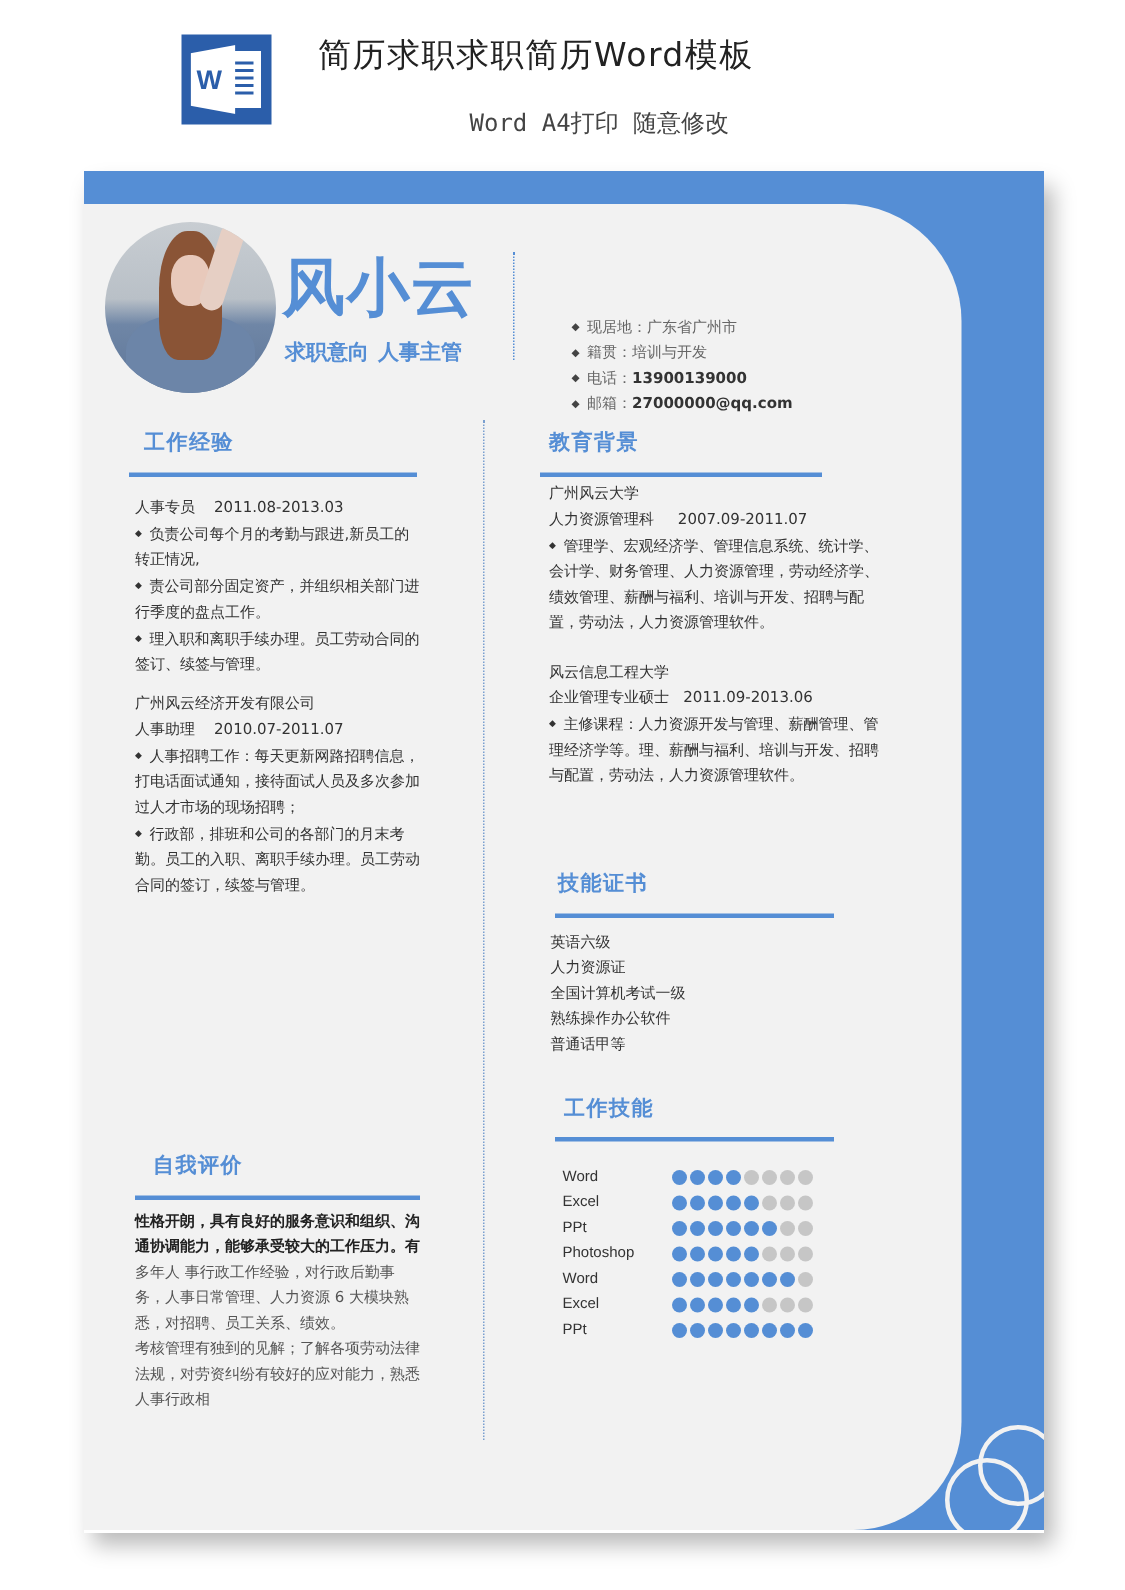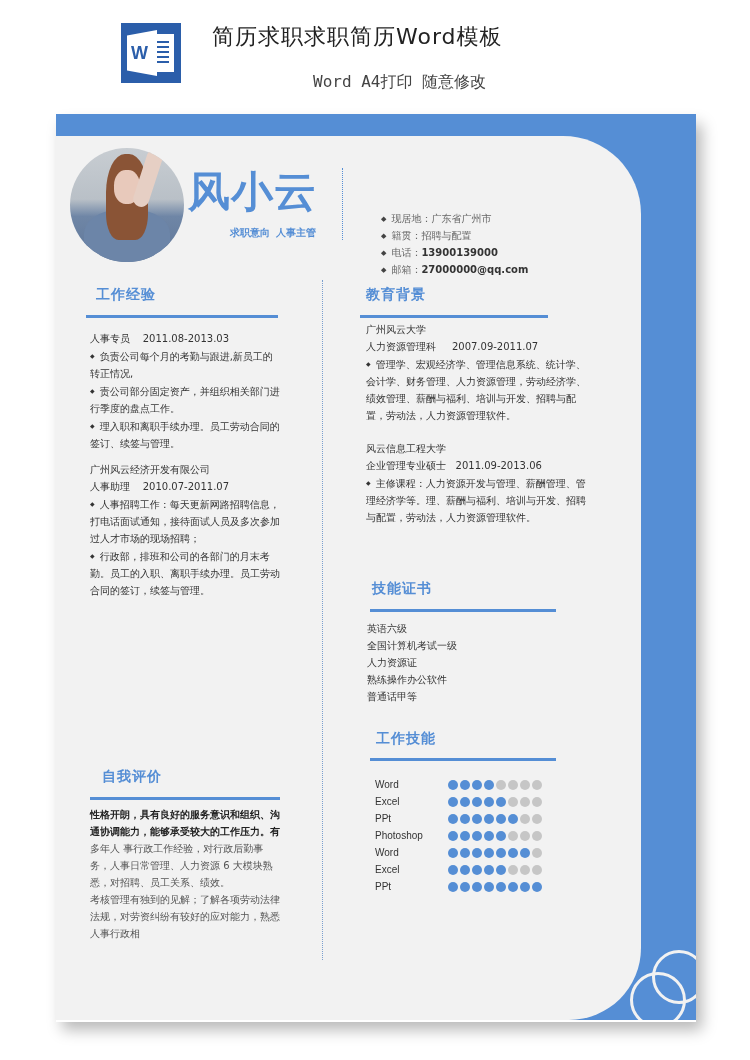--- a/index.html
+++ b/index.html
@@ -29,21 +29,21 @@
   
   .avatar { position: absolute; left: 14px; top: 34px; width: 114px; height: 114px; border-radius: 50%; overflow: hidden;
       background: radial-gradient(circle at 50% 35%, #e9d0c5 0 14%, transparent 15%),
                   linear-gradient(180deg, #c8cdd2 0%, #b9c0c7 45%, #6f86a6 60%, #5e7698 100%); }
   .avatar .hair { position:absolute; left:36px; top:6px; width:42px; height:86px; background:#8a5436; border-radius: 45% 45% 30% 30%; }
   .avatar .face { position:absolute; left:44px; top:22px; width:26px; height:34px; background:#e8c9bb; border-radius: 45%; }
   .avatar .shirt { position:absolute; left:14px; top:62px; width:86px; height:60px; background:#6c85a8; border-radius: 40% 40% 0 0; }
   .avatar .arm { position:absolute; left:70px; top:0px; width:16px; height:60px; background:#e6cfc4; border-radius: 8px; transform: rotate(18deg); }
 
   .name { position: absolute; left: 132px; top: 50px; font-size: 42px; font-weight: bold; color: #558ed5; letter-spacing: 1px; }
-  .intent { position: absolute; left: 134px; top: 112px; font-size: 10px; font-weight: bold; color: #558ed5; margin-left: 40px; }
+  .intent { position: absolute; left: 134px; top: 112px; font-size: 14px; font-weight: bold; color: #558ed5; }
   .intent span + span { margin-left: 6px; }
   .head-divider { position: absolute; left: 286px; top: 54px; height: 72px; border-left: 1px dotted #558ed5; }
   .contacts { position: absolute; left: 325px; top: 56px; margin-top: 40px; }
   .contact { font-size: 10px; color: #666; height: 17px; line-height: 17px; white-space: nowrap; }
   .contact .dot { font-size: 7px; color: #444; margin-right: 5px; vertical-align: 1px; }
   .contact .val.bold { color: #333; font-weight: bold; }
 
   
   .col-divider { position: absolute; left: 266px; top: 166px; height: 680px; border-left: 1px dotted #7a9fcf; }
   .section-title { position: absolute; font-size: 14px; font-weight: bold; color: #558ed5; letter-spacing: 1px; }
@@ -97,21 +97,21 @@
     <div class="face"></div>
     <div class="arm"></div>
   </div>
   <div class="name">风小云</div>
   <div class="intent">
     <span>求职意向</span><span>人事主管</span>
   </div>
   <div class="head-divider"></div>
   <div class="contacts">
     <div class="contact"><span class="dot">◆</span><span>现居地：</span><span class="val">广东省广州市</span></div>
-    <div class="contact"><span class="dot">◆</span><span>籍贯：</span><span class="val">招聘与配置</span></div>
+    <div class="contact"><span class="dot">◆</span><span>籍贯：</span><span class="val">培训与开发</span></div>
     <div class="contact"><span class="dot">◆</span><span>电话：</span><span class="val bold">13900139000</span></div>
     <div class="contact"><span class="dot">◆</span><span>邮箱：</span><span class="val bold">27000000@qq.com</span></div>
   </div>
 
   <div class="col-divider"></div>
 
   <div class="section-title" style="left:40px; top:172px;">工作经验</div>
   <div class="section-rule" style="left:30px; top:201px; width:192px;"></div>
   <div class="text-block" style="left:34px; top:207px; width:190px;">
     <div class="gap"></div>
@@ -151,22 +151,22 @@
       <p>风云信息工程大学</p>
       <p><span>企业管理专业硕士</span>&nbsp;&nbsp;&nbsp;<span>2011.09-2013.06</span></p>
       <p class="bullet">主修课程：人力资源开发与管理、薪酬管理、管理经济学等。理、薪酬与福利、培训与开发、招聘与配置，劳动法，人力资源管理软件。</p>
     </div>
   </div>
 
   <div class="section-title" style="left:316px; top:466px;">技能证书</div>
   <div class="section-rule" style="left:314px; top:495px; width:186px;"></div>
   <div class="text-block" style="left:311px; top:506px; width:190px;">
     <p>英语六级</p>
+    <p>人力资源证</p>
     <p>全国计算机考试一级</p>
-    <p>人力资源证</p>
     <p>熟练操作办公软件</p>
     <p>普通话甲等</p>
   </div>
 
   <div class="section-title" style="left:320px; top:616px;">工作技能</div>
   <div class="section-rule" style="left:314px; top:644px; width:186px;"></div>
   <div class="skills">
     <div class="skill-row">
         <span class="skill-name">Word</span>
         <div class="dots">

